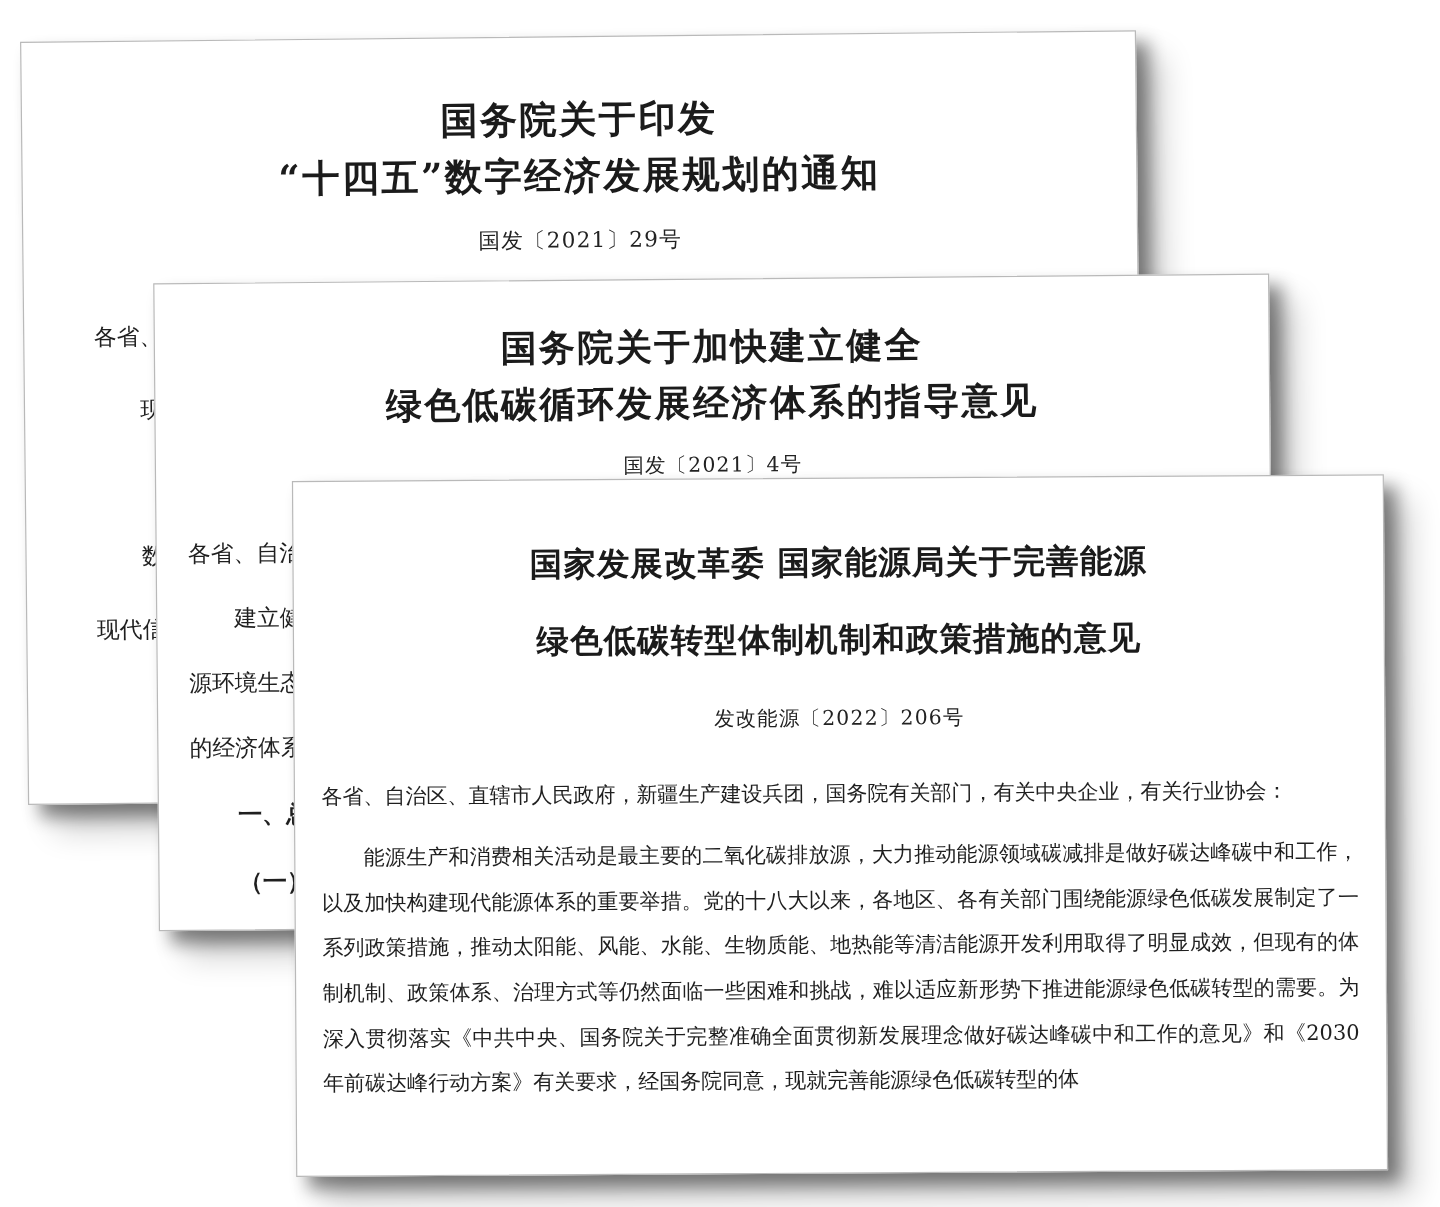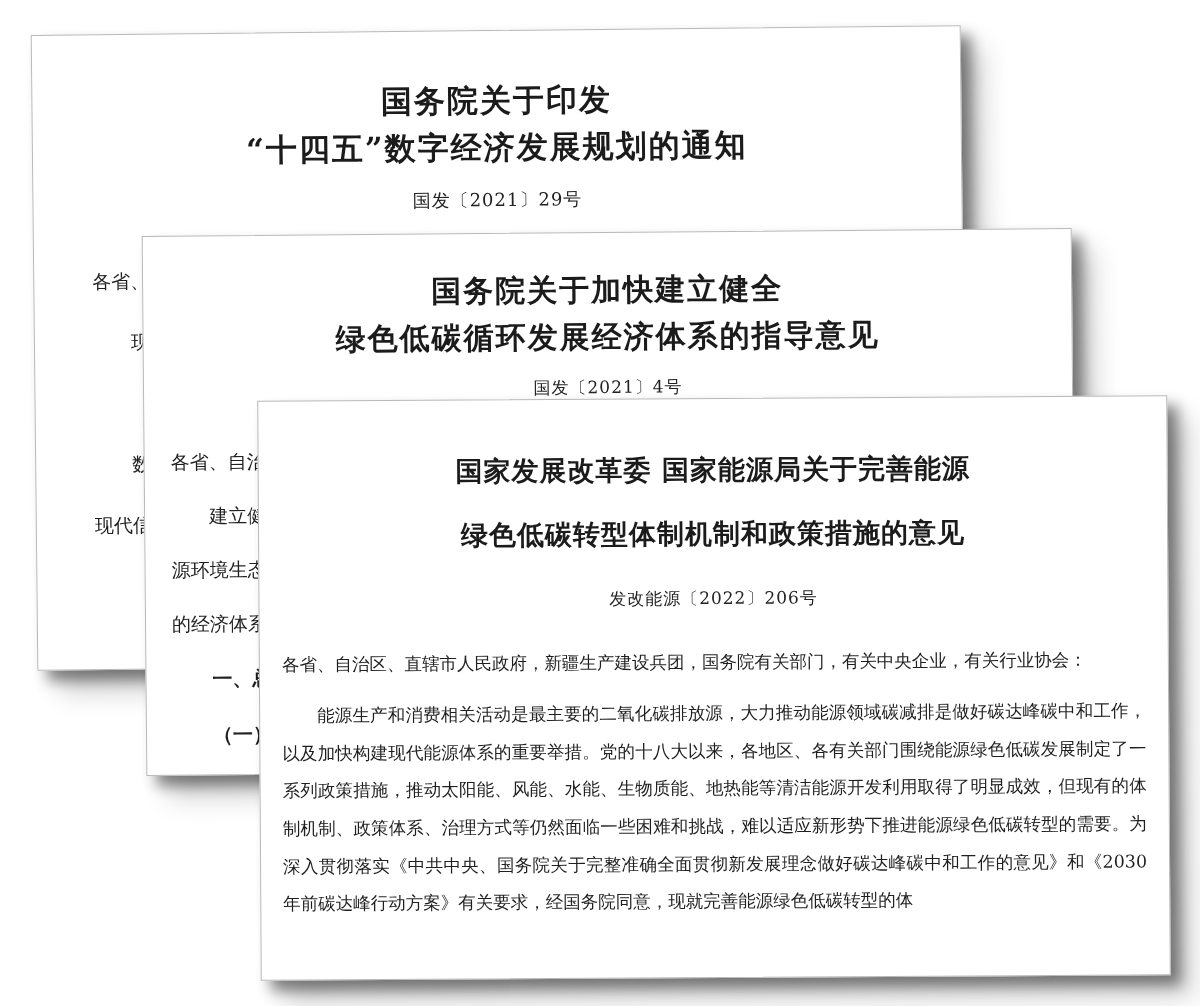--- a/index.html
+++ b/index.html
@@ -10,21 +10,21 @@
   body {
     width: 1200px;
     height: 1006px;
     position: relative;
     overflow: hidden;
     font-family: "DejaVu Serif", serif;
   }
 
   .stage {
     position: absolute;
-    left: 16px; top: 0;
+    left: 2px; top: 0;
     width: 984px;
     height: 1006px;
     border-radius: 31px;
   }
 
   .doc {
     position: absolute;
     background: #ffffff;
     border: 1px solid #b9b9b9;
     box-shadow: 10px 10px 14px rgba(0,0,0,0.45), 22px 22px 26px rgba(0,0,0,0.18);

